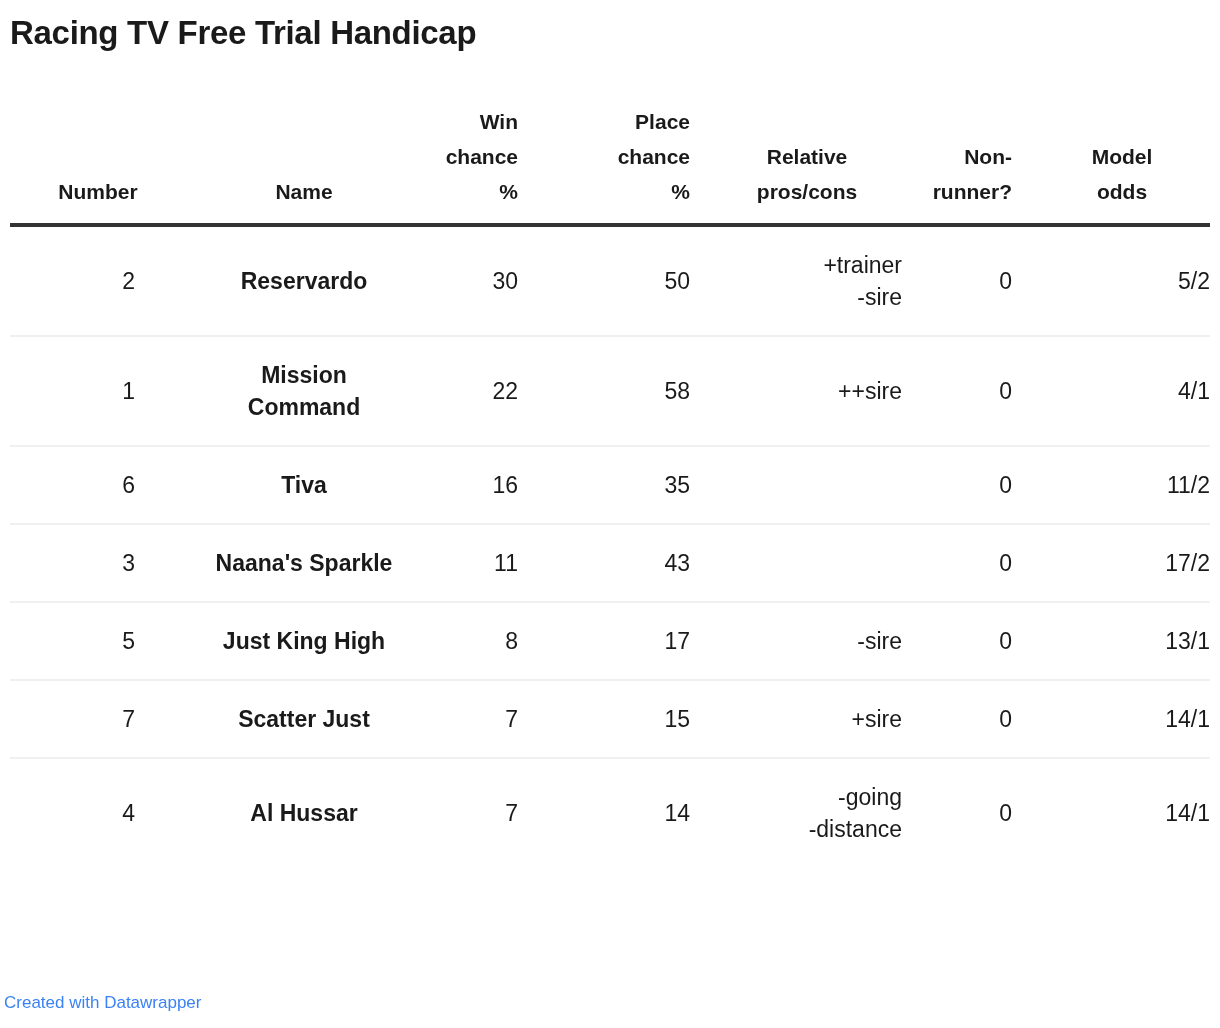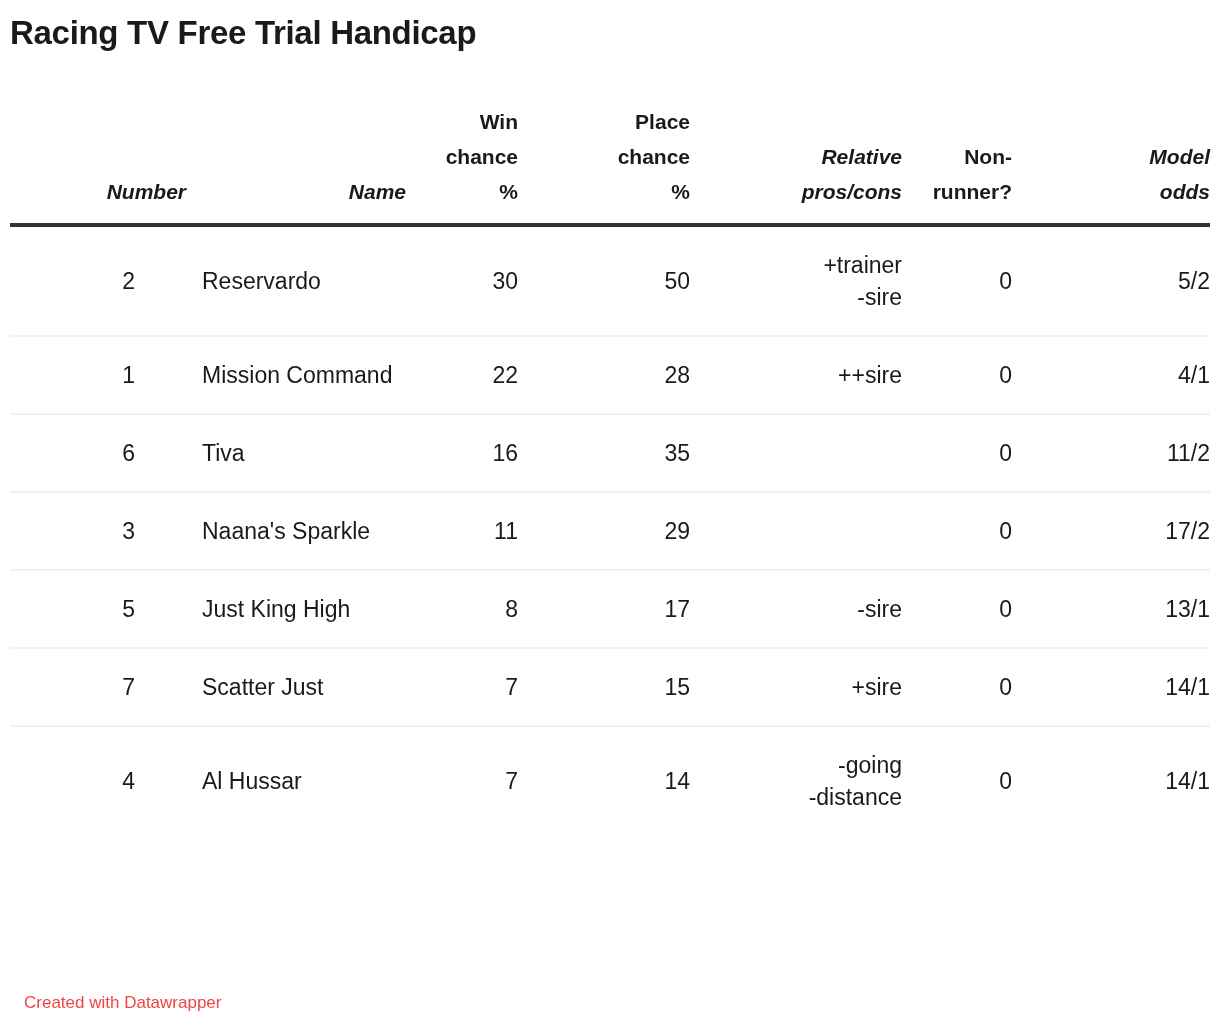--- a/index.html
+++ b/index.html
@@ -59,21 +59,21 @@
 
   thead th {
     font-size: 21px;
     font-weight: bold;
     color: #1a1a1a;
     vertical-align: bottom;
     padding: 0 0 14px 0;
     line-height: 35px;
     border-bottom: 4px solid #333333;
   }
-  th.al-left   { text-align: right; font-style: italic; }
+  th.al-left   { text-align: center; }
   th.al-right  { text-align: right; }
 
   th.h-number  { padding-left: 0; margin-left: 32px; }
   th.h-name    { padding-left: 16px; }
   th.h-win     { padding-right: 0px; }
   th.h-place   { padding-right: 0px; }
   th.h-pros    { padding-left: 22px; }
   th.h-nonrun  { padding-right: 0px; }
   th.h-odds    { padding-left: 22px; }
 
@@ -84,39 +84,39 @@
     line-height: 32px;
     padding: 22px 0;
     vertical-align: middle;
     border-bottom: 2px solid #f0f0f0;
   }
   tbody tr:last-child td {
     border-bottom: none;
   }
 
   td.d-number { padding-right: 51px; text-align: right; }
-  td.d-name   { padding-left: 16px;  text-align: left; }
+  td.d-name   { padding-left: 16px;  text-align: center; font-weight: bold; }
   td.d-win    { text-align: right; }
   td.d-place  { text-align: right; }
   td.d-pros   { padding-left: 22px; text-align: right; }
   td.d-nonrun { text-align: right; }
   td.d-odds   { padding-left: 22px; text-align: right; }
 
   .cell-lines {
     display: block;
     white-space: pre-line;
   }
 
   
   .footer-note {
     position: absolute;
-    left: 24px;
+    left: 4px;
     top: 992px;
     font-size: 17px;
-    color: #ef4444;
+    color: #3b82f6;
     line-height: 22px;
     white-space: nowrap;
   }
 </style>
 </head>
 <body>
 
 <div class="page">
 
   <div class="chart-title">Racing TV Free Trial Handicap</div>
@@ -195,21 +195,21 @@
           <td class="d-number">
               <span class="cell-lines">1</span>
             </td>
           <td class="d-name">
               <span class="cell-lines">Mission Command</span>
             </td>
           <td class="d-win">
               <span class="cell-lines">22</span>
             </td>
           <td class="d-place">
-              <span class="cell-lines">28</span>
+              <span class="cell-lines">58</span>
             </td>
           <td class="d-pros">
               <span class="cell-lines">++sire</span>
             </td>
           <td class="d-nonrun">
               <span class="cell-lines">0</span>
             </td>
           <td class="d-odds">
               <span class="cell-lines">4/1</span>
             </td>
@@ -243,21 +243,21 @@
           <td class="d-number">
               <span class="cell-lines">3</span>
             </td>
           <td class="d-name">
               <span class="cell-lines">Naana's Sparkle</span>
             </td>
           <td class="d-win">
               <span class="cell-lines">11</span>
             </td>
           <td class="d-place">
-              <span class="cell-lines">29</span>
+              <span class="cell-lines">43</span>
             </td>
           <td class="d-pros">
               <span class="cell-lines"></span>
             </td>
           <td class="d-nonrun">
               <span class="cell-lines">0</span>
             </td>
           <td class="d-odds">
               <span class="cell-lines">17/2</span>
             </td>

